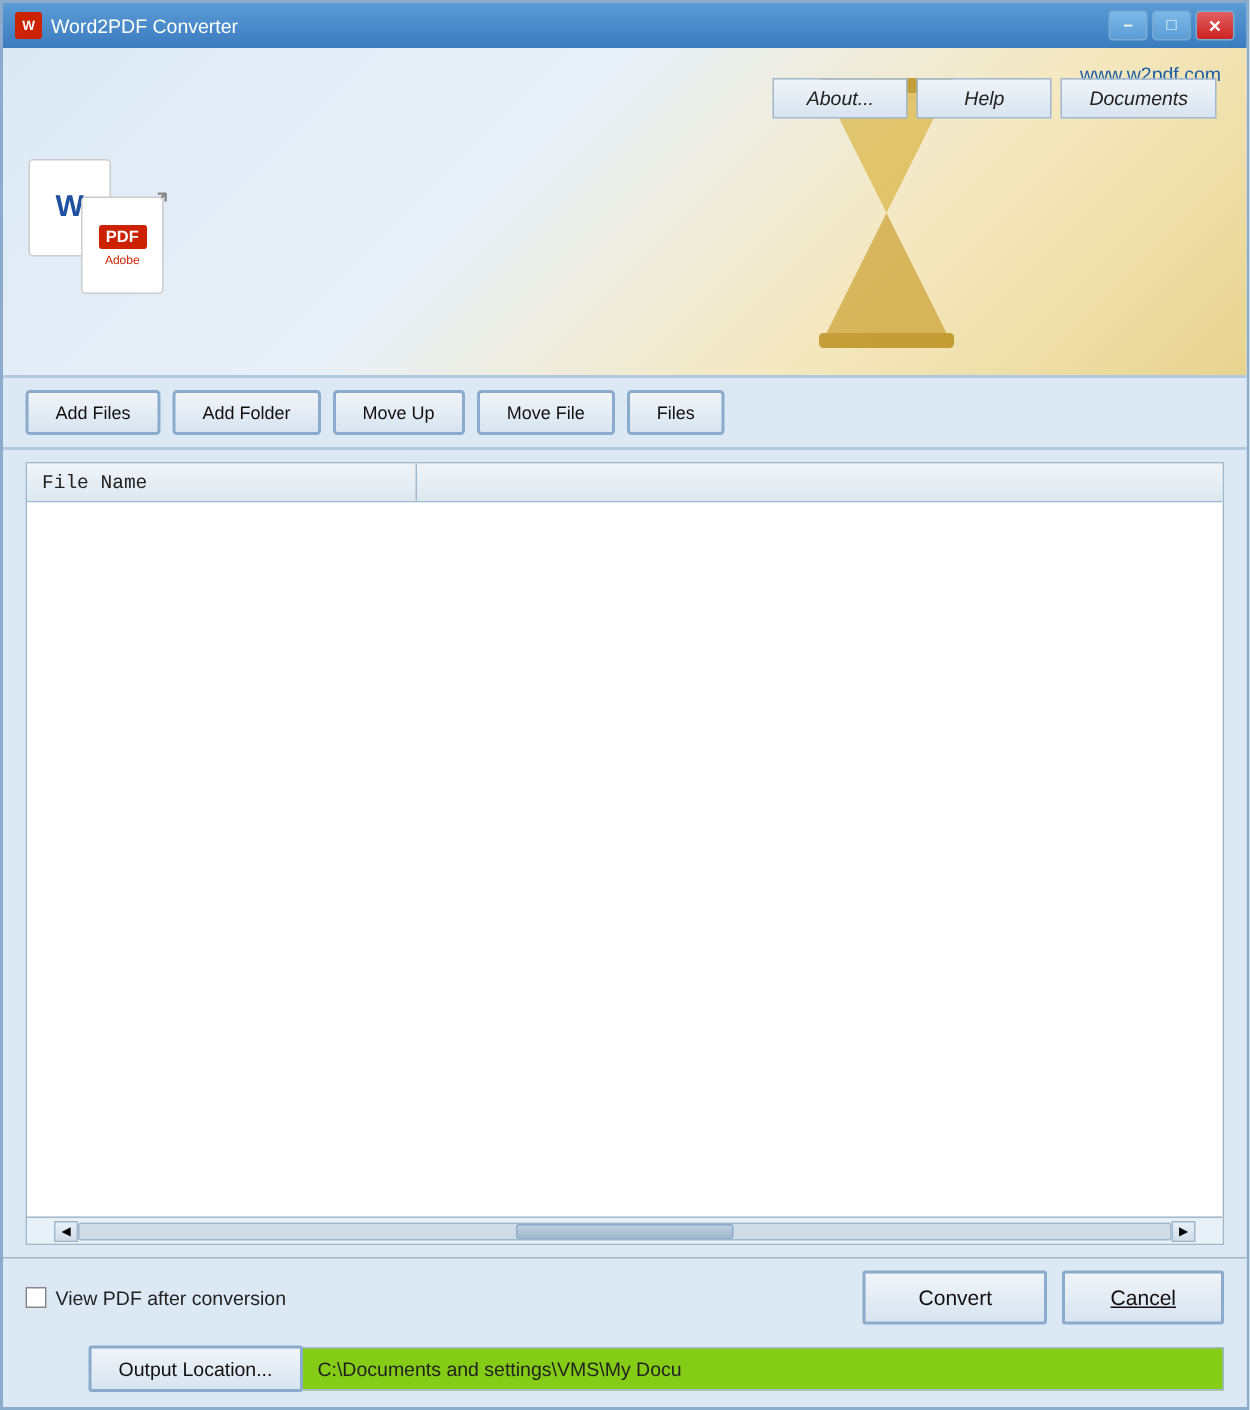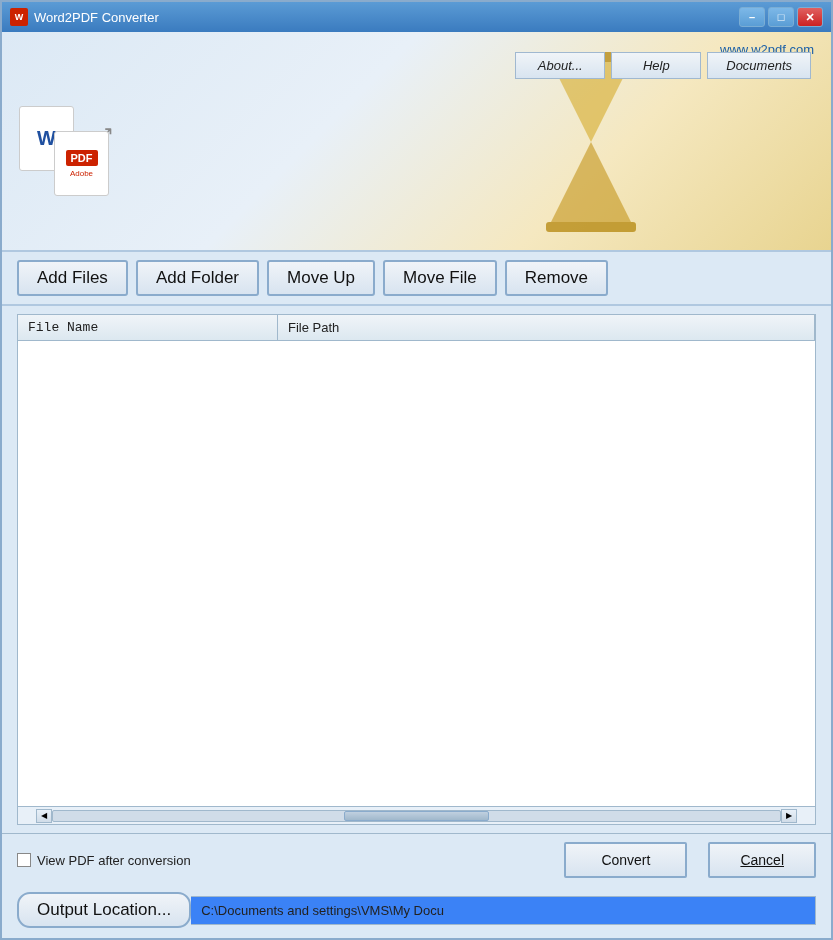--- a/index.html
+++ b/index.html
@@ -271,21 +271,21 @@
       border-bottom: 2px solid #b0c8e0;
       flex-shrink: 0;
     }
 
     .toolbar-btn {
       background: linear-gradient(to bottom, #f0f4f8, #d8e4f0);
       border: 2px solid #8aabcc;
       border-radius: 3px;
       padding: 6px 18px;
       cursor: pointer;
-      font-size: 17px;
+      font-size: 12px;
       color: #111;
       font-weight: normal;
     }
 
     
     .file-list-container {
       flex: 1;
       margin: 8px 15px;
       background: white;
       border: 1px solid #a0b8cc;
@@ -362,21 +362,21 @@
       cursor: pointer;
     }
 
     
     .bottom-bar {
       background: #dce9f5;
       border-top: 1px solid #a0b8cc;
       padding: 8px 15px;
       display: flex;
       align-items: center;
-      gap: 21px;
+      gap: 10px;
       flex-shrink: 0;
     }
 
     .checkbox-area {
       display: flex;
       align-items: center;
       gap: 6px;
       flex: 1;
     }
 
@@ -422,30 +422,31 @@
       padding: 6px 15px 10px;
       display: flex;
       align-items: center;
       gap: 0;
       flex-shrink: 0;
     }
 
     .output-location-btn {
       background: linear-gradient(to bottom, #f0f4f8, #d8e4f0);
       border: 2px solid #8aabcc;
-      border-radius: 13px;
+      border-radius: 2px;
       padding: 6px 18px;
       cursor: pointer;
-      font-size: 17px;
+      font-size: 13px;
       color: #111;
       white-space: nowrap;
+      margin-left: 42px;
     }
 
     .output-path {
-      background: #3b82f6;
+      background: #84cc16;
       border: 1px solid #a0b8cc;
       border-left: none;
       padding: 6px 10px;
       font-size: 13px;
       color: #222;
       flex: 1;
       overflow: hidden;
       white-space: nowrap;
       text-overflow: ellipsis;
     }
@@ -506,27 +507,26 @@
         <button class="header-btn">Help</button>
         <button class="header-btn">Documents</button>
       </div>
     </div>
 
     <div class="toolbar">
       <button class="toolbar-btn">Add Files</button>
       <button class="toolbar-btn">Add Folder</button>
       <button class="toolbar-btn">Move Up</button>
       <button class="toolbar-btn">Move File</button>
-      <button class="toolbar-btn">Remove</button>
+      <button class="toolbar-btn">Files</button>
     </div>
 
     <div class="file-list-container">
       <div class="file-list-header">
         <div class="col-header col-filename">File Name</div>
-        <div class="col-header col-filepath">File Path</div>
       </div>
       <div class="file-list-body">
         
       </div>
 
       <div class="scrollbar-container">
         <div class="scrollbar-arrow">◀</div>
         <div class="scrollbar-track">
           <div class="scrollbar-thumb"></div>
         </div>

